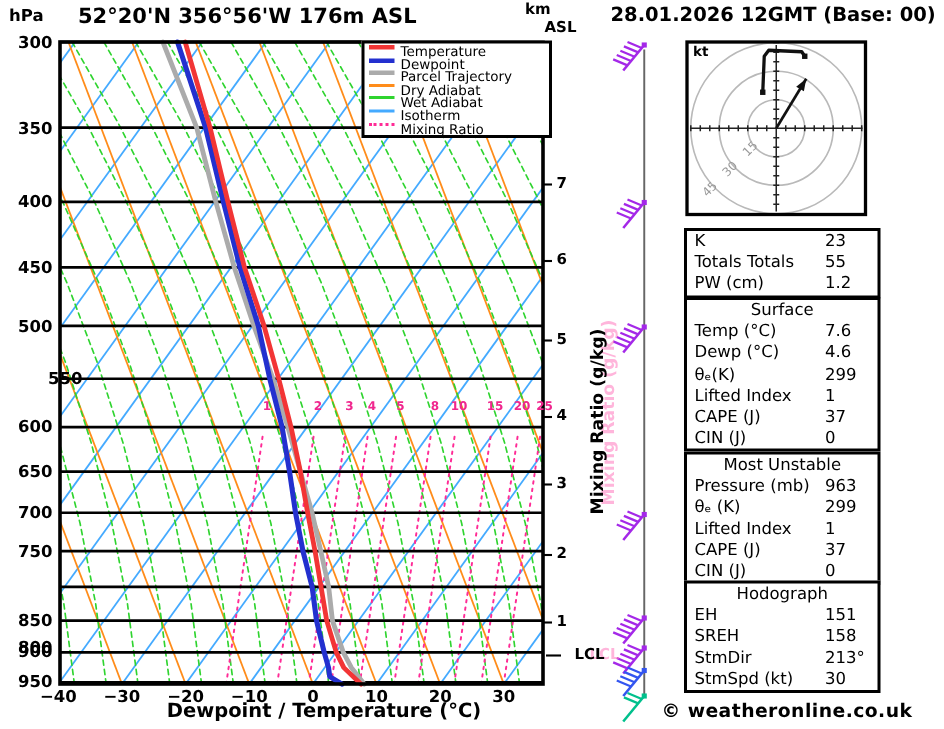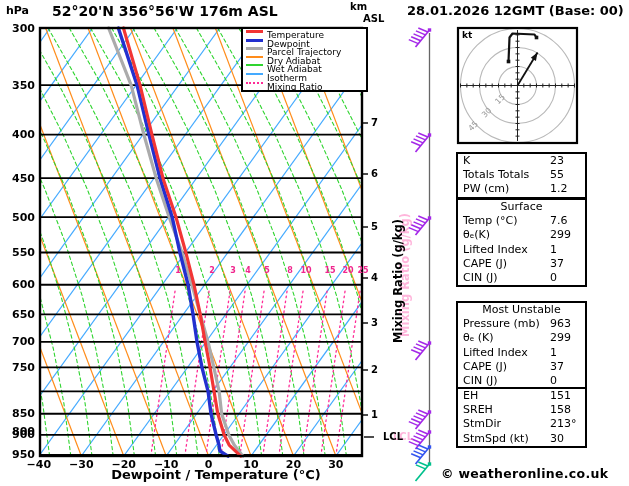--- a/index.html
+++ b/index.html
@@ -307,21 +307,21 @@
         <span>Mixing Ratio</span>
       </div>
     </div>
 
   <div id="pressure-labels">
       <div class="plabel" style="top:21.5px;">300</div>
       <div class="plabel" style="top:78.59741180801649px;">350</div>
       <div class="plabel" style="top:128.05743963613963px;">400</div>
       <div class="plabel" style="top:171.68427604326408px;">450</div>
       <div class="plabel" style="top:210.70981104292295px;">500</div>
-      <div class="plabel" style="top:246.01270164244485px;">550</div>
+      <div class="plabel" style="top:246.01270164244485px;padding-left:20px;">550</div>
       <div class="plabel" style="top:278.24171567940374px;">600</div>
       <div class="plabel" style="top:307.8895346016816px;">650</div>
       <div class="plabel" style="top:335.3391274874202px;">700</div>
       <div class="plabel" style="top:360.894087086187px;">750</div>
       <div class="plabel" style="top:384.7991553155434px;margin-top:40px;">800</div>
       <div class="plabel" style="top:407.25451523635087px;">850</div>
       <div class="plabel" style="top:428.42599172266773px;">900</div>
       <div class="plabel" style="top:448.4524904811779px;">950</div>
     </div>
   <div id="xtick-labels">
@@ -368,34 +368,36 @@
 
   <div id="tables">
       <div class="tbox" style="top: 152px;">
         <div class="trow"><span>K</span><span class="tval">23</span></div>
         <div class="trow"><span>Totals Totals</span><span class="tval">55</span></div>
         <div class="trow"><span>PW (cm)</span><span class="tval">1.2</span></div>
       </div>
       <div class="tbox" style="top: 198px;">
         <div class="thead" style="">Surface</div>
         <div class="trow"><span>Temp (°C)</span><span class="tval">7.6</span></div>
+        <div class="trow"><span>Dewp (°C)</span><span class="tval">4.6</span></div>
         <div class="trow"><span>θₑ(K)</span><span class="tval">299</span></div>
         <div class="trow"><span>Lifted Index</span><span class="tval">1</span></div>
         <div class="trow"><span>CAPE (J)</span><span class="tval">37</span></div>
         <div class="trow"><span>CIN (J)</span><span class="tval">0</span></div>
       </div>
       <div class="tbox" style="top: 301px;">
         <div class="thead" style="">Most Unstable</div>
         <div class="trow"><span>Pressure (mb)</span><span class="tval">963</span></div>
         <div class="trow"><span>θₑ (K)</span><span class="tval">299</span></div>
         <div class="trow"><span>Lifted Index</span><span class="tval">1</span></div>
         <div class="trow"><span>CAPE (J)</span><span class="tval">37</span></div>
         <div class="trow"><span>CIN (J)</span><span class="tval">0</span></div>
       </div>
       <div class="tbox" style="top: 387px;">
+        <div class="thead" style="">Hodograph</div>
         <div class="trow"><span>EH</span><span class="tval">151</span></div>
         <div class="trow"><span>SREH</span><span class="tval">158</span></div>
         <div class="trow"><span>StmDir</span><span class="tval">213°</span></div>
         <div class="trow"><span>StmSpd (kt)</span><span class="tval">30</span></div>
       </div>
     </div>
 
   <div class="abs" id="footer" style="left:441px;top:466px;">© weatheronline.co.uk</div>
 </div>
 

